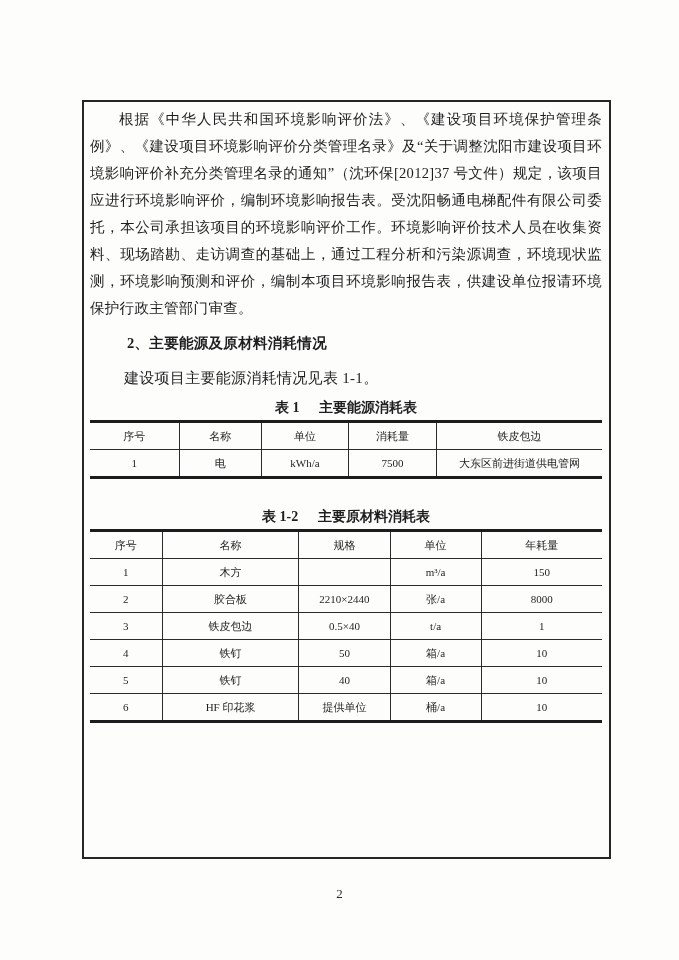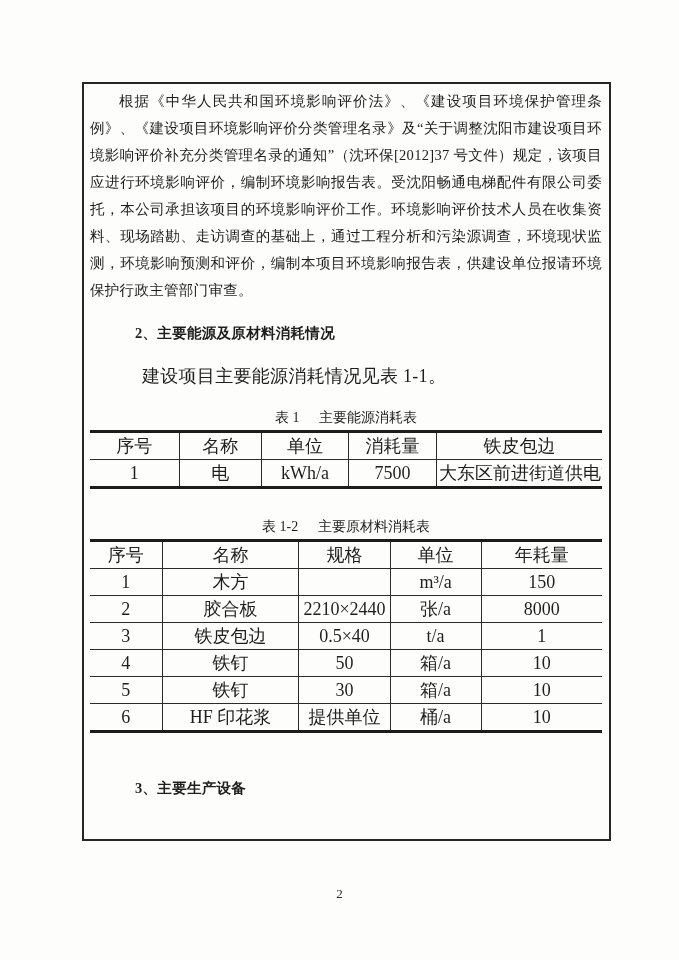--- a/index.html
+++ b/index.html
@@ -10,68 +10,68 @@
     width: 679px;
     height: 960px;
     position: relative;
     background: #fdfdfc;
     color: #1e1e1e;
     font-family: "Liberation Serif", "DejaVu Serif", serif;
   }
   .content-box {
     position: absolute;
     left: 82px;
-    top: 82px;
+    top: 100px;
     width: 529px;
     height: 759px;
     box-sizing: border-box;
     border: 2px solid #262626;
     padding: 4px 7px 0 6px;
     overflow: hidden;
   }
   .para {
     margin: 0;
     font-size: 14.5px;
     line-height: 27px;
     text-align: justify;
     text-indent: 2em;
     letter-spacing: 0.3px;
   }
   .heading {
-    margin: 16px;
+    margin: 8px;
     font-size: 14.5px;
     font-weight: bold;
     line-height: 27px;
     text-indent: 2em;
     letter-spacing: 0.3px;
   }
   .lead {
-    margin: 16px;
-    font-size: 18px;
+    margin: 4px;
+    font-size: 15px;
     line-height: 27px;
     text-indent: 2em;
     letter-spacing: 0.3px;
   }
   .tbl-caption {
     margin-top: 2px;
     text-align: center;
-    font-weight: normal;
+    font-weight: bold;
     font-size: 14px;
     line-height: 24px;
   }
   .tbl-caption .cap-title {
     margin-left: 1.4em;
   }
   table.tbl {
     width: 100%;
     border-collapse: collapse;
     table-layout: fixed;
     border-top: 3px solid #1c1c1c;
     border-bottom: 3px solid #1c1c1c;
-    font-size: 18px;
+    font-size: 11px;
   }
   table.tbl th,
   table.tbl td {
     border: 1px solid #2b2b2b;
     font-weight: normal;
     text-align: center;
     vertical-align: middle;
     height: 26px;
     padding: 0 2px;
     overflow: hidden;
@@ -183,34 +183,33 @@
         <tr>
           <td>4</td>
           <td>铁钉</td>
           <td>50</td>
           <td>箱/a</td>
           <td>10</td>
         </tr>
         <tr>
           <td>5</td>
           <td>铁钉</td>
-          <td>30</td>
+          <td>40</td>
           <td>箱/a</td>
           <td>10</td>
         </tr>
         <tr>
           <td>6</td>
           <td>HF 印花浆</td>
           <td>提供单位</td>
           <td>桶/a</td>
           <td>10</td>
         </tr>
       </tbody>
     </table>
 
   <div class="spacer-after-t2"></div>
 
-  <h2 class="heading">3、主要生产设备</h2>
 
 
 </div>
 
 <div class="page-number">2</div>
 
 </body></html>

